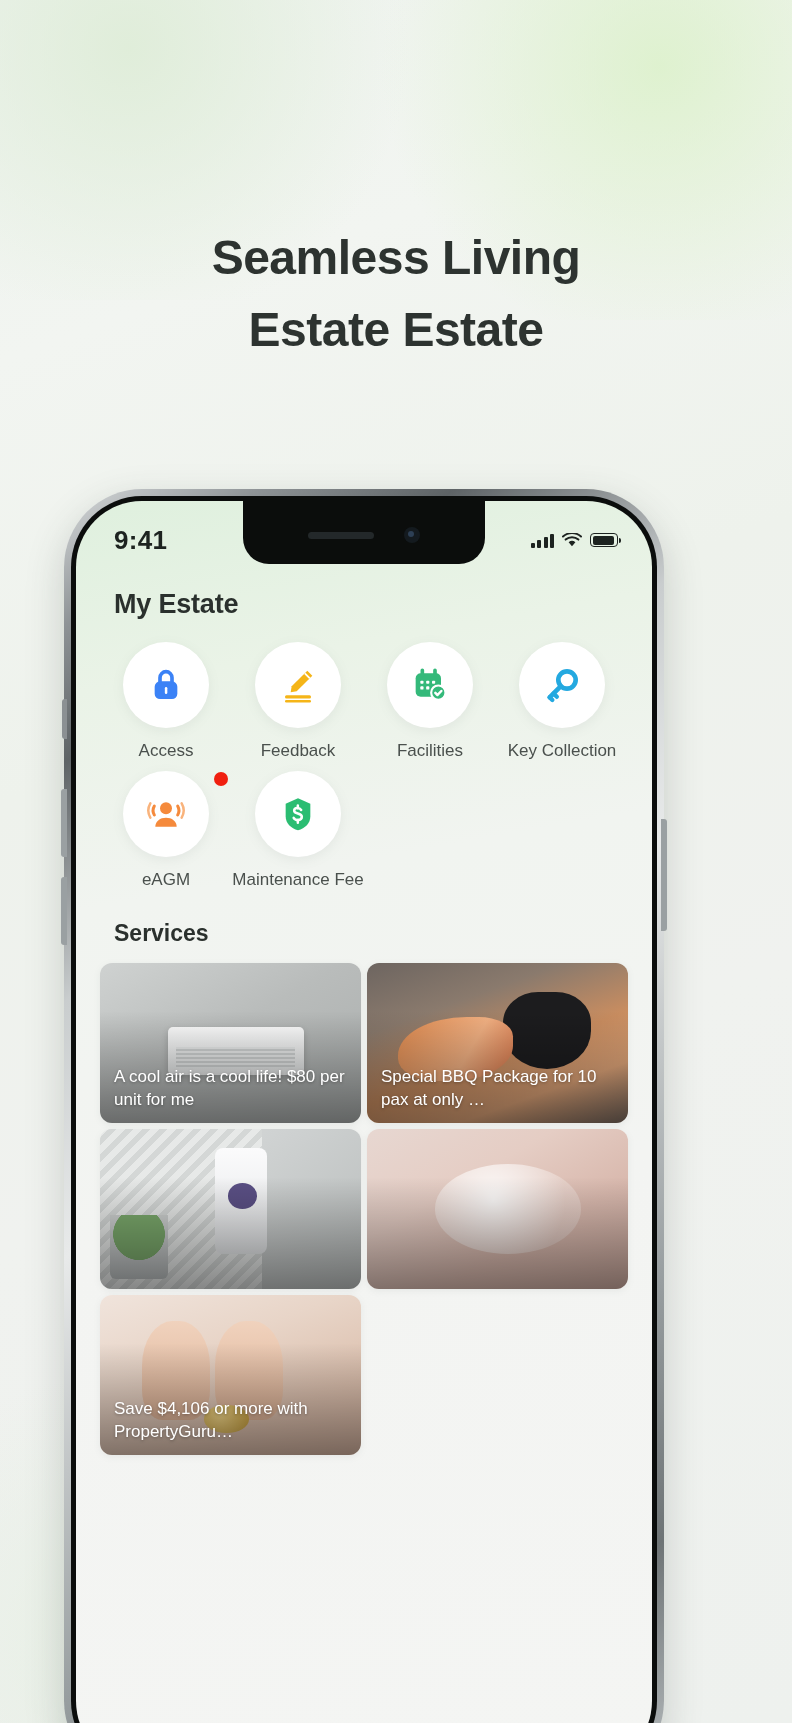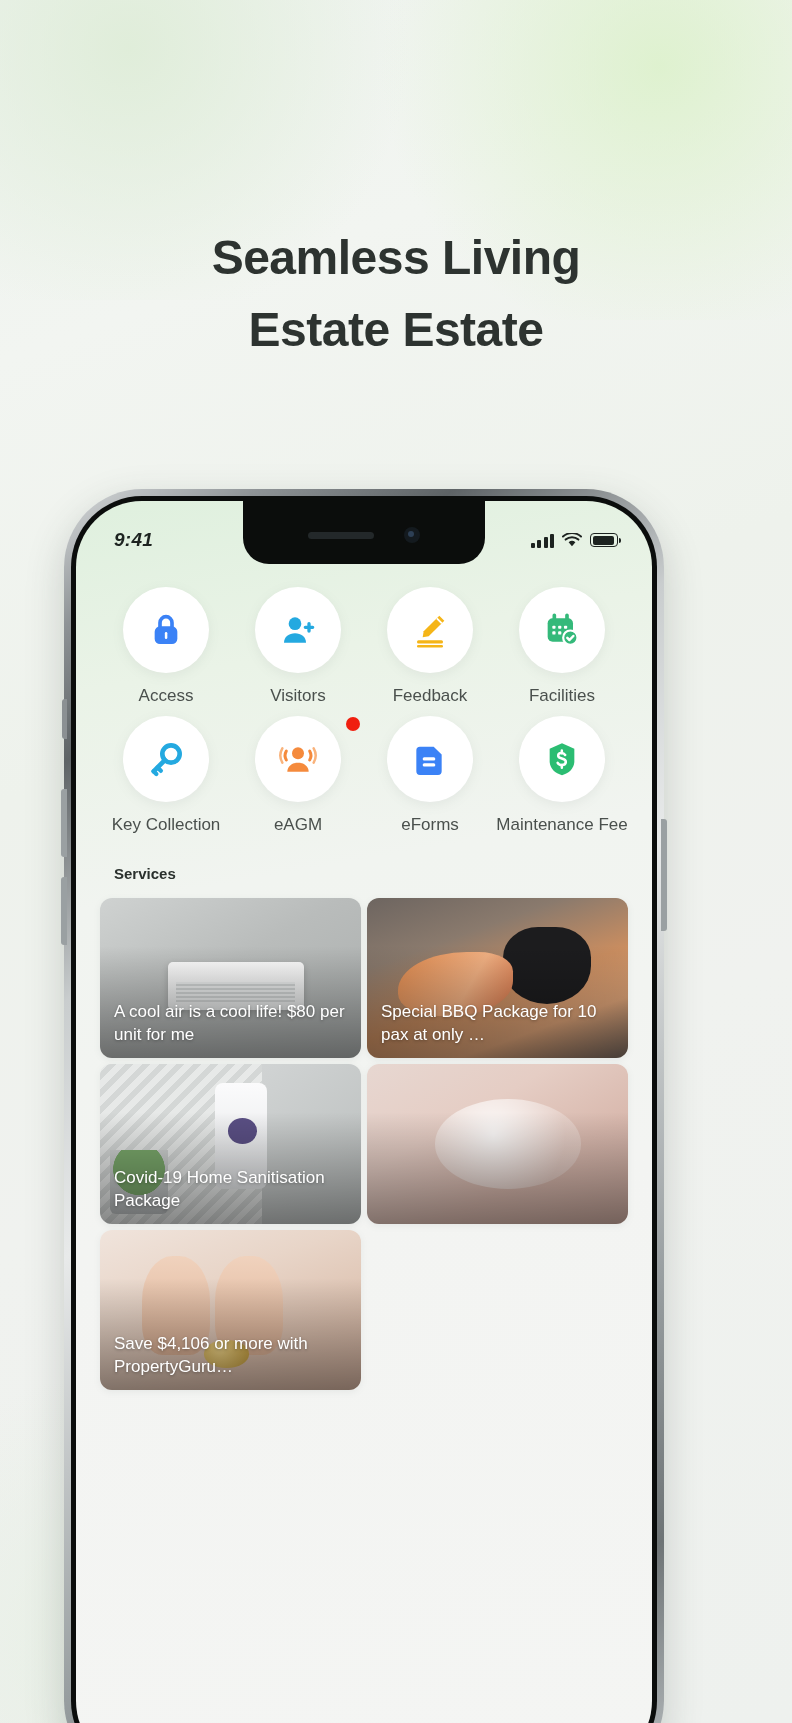--- a/index.html
+++ b/index.html
@@ -84,21 +84,21 @@
   .camera { width: 16px; height: 16px; border-radius: 50%; background: #141a1f; margin-top: 6px; position: relative; }
   .camera::after { content:""; position:absolute; left:4px; top:4px; width:6px; height:6px; border-radius:50%; background:#2d3f55; }
 
   
   .statusbar {
     position: absolute; left: 0; top: 0; width: 100%; height: 64px;
     display: flex; align-items: center; justify-content: space-between;
     padding: 14px 34px 0 38px;
     z-index: 21;
   }
-  .status-time { font-size: 19px; font-weight: bold; color: #1d2320; letter-spacing: .3px; font-style: italic; }
+  .status-time { font-size: 26px; font-weight: bold; color: #1d2320; letter-spacing: .3px; }
   .status-right { display: flex; align-items: center; gap: 8px; }
   .bars { display: flex; align-items: flex-end; gap: 2.5px; height: 15px; }
   .bars i { display:block; width: 4px; background: #1d2320; border-radius: 1px; }
   .bars i:nth-child(1){ height: 5px; }
   .bars i:nth-child(2){ height: 8px; }
   .bars i:nth-child(3){ height: 11px; }
   .bars i:nth-child(4){ height: 14px; }
   .battery { width: 28px; height: 14px; border: 1.8px solid #1d2320; border-radius: 4px; position: relative; padding: 1.5px; }
   .battery::after { content:""; position:absolute; right:-4px; top:4px; width:2.5px; height:5px; background:#1d2320; border-radius:0 2px 2px 0; }
   .battery span { display:block; height:100%; width: 92%; background:#1d2320; border-radius:2px; }
@@ -129,21 +129,21 @@
   }
   .quick-label {
     margin-top: 13px; font-size: 17px; color: #4a504d; text-align: left; white-space: nowrap;
   }
   .badge-dot {
     position: absolute; right: 4px; top: 1px;
     width: 14px; height: 14px; border-radius: 50%; background: #f01f0f;
   }
 
   
-  .services-title { margin-top: 30px; margin-left: 14px; font-size: 15px; font-weight: bold; color: #2a302d; }
+  .services-title { margin-top: 30px; margin-left: 14px; font-size: 23px; font-weight: bold; color: #2a302d; }
   .cards {
     margin-top: 16px;
     display: grid; grid-template-columns: 1fr 1fr;
     gap: 6px;
   }
   .card {
     position: relative; height: 160px; border-radius: 12px; overflow: hidden;
     box-shadow: 0 2px 7px rgba(120,130,125,.10);
   }
   .card-img { position: absolute; inset: 0; }
@@ -223,44 +223,35 @@
             <path d="M3.6 6.6 a9.6 9.6 0 0 1 12.8 0" stroke="#1d2320" stroke-width="2" fill="none" stroke-linecap="round"></path>
             <path d="M1 3.5 a13.6 13.6 0 0 1 18 0" stroke="#1d2320" stroke-width="2" fill="none" stroke-linecap="round"></path>
           </svg>
           <div class="battery">
               <span></span>
             </div>
         </div>
       </div>
 
       <div class="app">
+        <div class="app-title">My Estate</div>
 
         <div class="quick-grid">
 
           <div class="quick-item">
             <div class="quick-circle">
               <svg width="40" height="40" viewBox="0 0 24 24">
                 <path d="M8.4 10V7.6a3.6 3.6 0 0 1 7.2 0V10" stroke="#3b82f6" stroke-width="2.2" fill="none" stroke-linecap="round"></path>
                 <rect x="5.2" y="9.8" width="13.6" height="10.6" rx="3.2" fill="#3b82f6"></rect>
                 <rect x="11.3" y="13.2" width="1.5" height="4.2" rx=".75" fill="#fff"></rect>
               </svg>
             </div>
             <div class="quick-label">Access</div>
           </div>
 
-          <div class="quick-item">
-            <div class="quick-circle">
-              <svg width="40" height="40" viewBox="0 0 24 24">
-                <circle cx="10.2" cy="8.2" r="3.8" fill="#24a9e0"></circle>
-                <path d="M3.6 19.6c0-3.5 3-5.6 6.6-5.6s6.6 2.1 6.6 5.6z" fill="#24a9e0"></path>
-                <path d="M18.6 8.2v4.4M16.4 10.4h4.4" stroke="#24a9e0" stroke-width="2" stroke-linecap="round"></path>
-              </svg>
-            </div>
-            <div class="quick-label">Visitors</div>
-          </div>
 
           <div class="quick-item">
             <div class="quick-circle">
               <svg width="40" height="40" viewBox="0 0 24 24">
                 <path d="M17.6 3.4l3 3-9.4 9.4-3.6.6.6-3.6z" fill="#f5b518"></path>
                 <path d="M16.1 5l3 3" stroke="#fff" stroke-width="1.1"></path>
                 <rect x="4.2" y="18.2" width="15.6" height="1.9" rx=".9" fill="#f5b518"></rect>
                 <rect x="4.2" y="21" width="15.6" height="1.5" rx=".75" fill="#f5b518"></rect>
               </svg>
             </div>
@@ -303,30 +294,20 @@
                 <circle cx="12" cy="8.6" r="3.6" fill="#f58a3c"></circle>
                 <path d="M5.6 19.6c0-3.4 2.9-5.4 6.4-5.4s6.4 2 6.4 5.4z" fill="#f58a3c"></path>
                 <path d="M5 7.2a5.4 5.4 0 0 0 0 5.4M19 7.2a5.4 5.4 0 0 1 0 5.4" stroke="#f58a3c" stroke-width="1.8" fill="none" stroke-linecap="round"></path>
                 <path d="M2.6 5.6a8.6 8.6 0 0 0 0 8.6M21.4 5.6a8.6 8.6 0 0 1 0 8.6" stroke="#f9b37c" stroke-width="1.5" fill="none" stroke-linecap="round"></path>
               </svg>
             </div>
             <div class="badge-dot"></div>
             <div class="quick-label">eAGM</div>
           </div>
 
-          <div class="quick-item">
-            <div class="quick-circle">
-              <svg width="40" height="40" viewBox="0 0 24 24">
-                <path d="M6 4.6h8.2L19 9.3v10.1a2.2 2.2 0 0 1-2.2 2.2H6a2.2 2.2 0 0 1-2.2-2.2V6.8A2.2 2.2 0 0 1 6 4.6z" fill="#3b82f6"></path>
-                <rect x="7.6" y="11" width="7.6" height="1.9" rx=".95" fill="#fff"></rect>
-                <rect x="7.6" y="14.6" width="7.6" height="1.9" rx=".95" fill="#fff"></rect>
-              </svg>
-            </div>
-            <div class="quick-label">eForms</div>
-          </div>
 
           <div class="quick-item">
             <div class="quick-circle">
               <svg width="40" height="40" viewBox="0 0 24 24">
                 <path d="M12 2.6l7.4 3.3v7.4c0 4.2-3.1 7.3-7.4 8.4-4.3-1.1-7.4-4.2-7.4-8.4V5.9z" fill="#2bbd72"></path>
                 <path d="M13.9 9.6c-.5-.8-1.3-1.2-2.2-1.2-1.2 0-2 .6-2 1.6 0 2.3 4.6 1.1 4.6 3.7 0 1.2-1.1 1.9-2.4 1.9-1.1 0-2-.4-2.5-1.3" stroke="#fff" stroke-width="1.5" fill="none" stroke-linecap="round"></path>
                 <path d="M11.9 6.9v1.6M11.9 15.6v1.6" stroke="#fff" stroke-width="1.5" stroke-linecap="round"></path>
               </svg>
             </div>
             <div class="quick-label">Maintenance Fee</div>
@@ -356,21 +337,20 @@
           </div>
 
           <div class="card">
             <div class="card-img art-sanitise">
                 <div class="stripes"></div>
                 <div class="bottle"></div>
                 <div class="cap"></div>
                 <div class="plant"></div>
               </div>
             <div class="card-shade"></div>
-            <div class="card-text">Covid-19 Home Sanitisation Package</div>
           </div>
 
           <div class="card">
             <div class="card-img art-laundry">
                 <div class="foam"></div>
               </div>
             <div class="card-shade"></div>
           </div>
 
           <div class="card">

